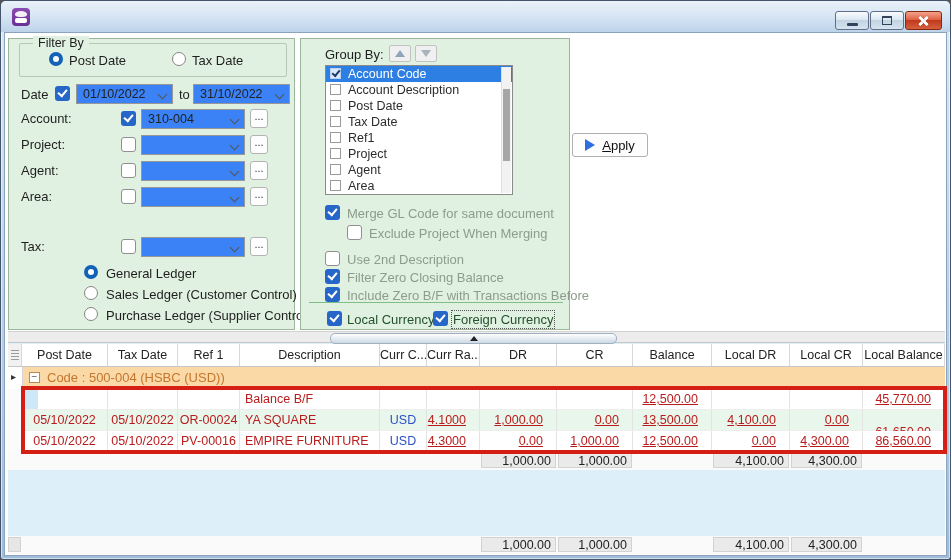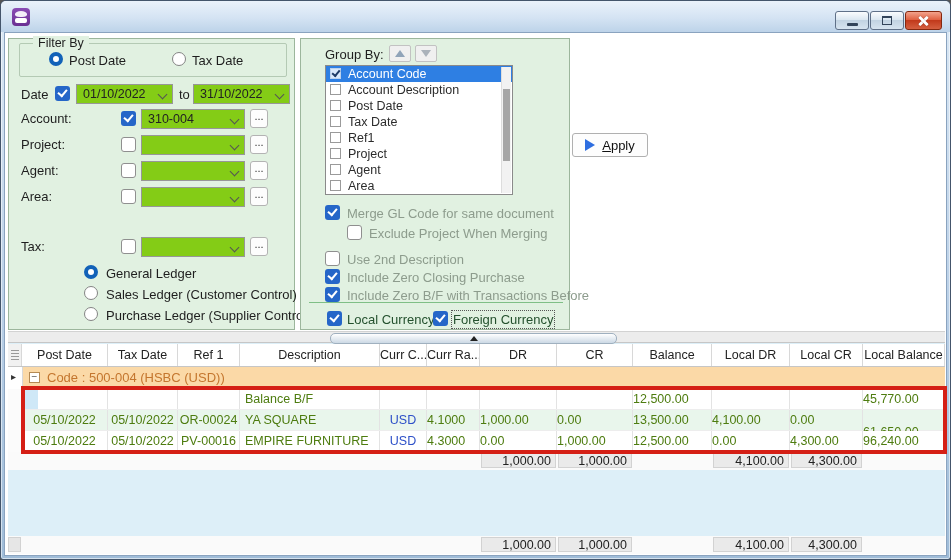--- a/index.html
+++ b/index.html
@@ -39,21 +39,21 @@
   .fieldset{position:absolute;left:10px;top:4px;width:266px;height:32px;border:1px solid #b4cab4;border-radius:2px;}
   .legend{left:24px;top:-3px;background:var(--panel_green,#e1f1e1);padding:0 5px;font-size:12.5px;}
   .radio{position:absolute;width:14px;height:14px;border-radius:50%;box-sizing:border-box;background:#fff;}
   .radio.on{border:4px solid #1262b8;}
   .radio.off{border:1px solid #848484;}
   .cb{position:absolute;width:15px;height:15px;border-radius:3px;box-sizing:border-box;}
   .cb.on{background:var(--accent_blue,#2566c8);}
   .cb.on::after{content:"";position:absolute;left:3px;top:3px;width:7px;height:4px;
         border-left:2px solid #fff;border-bottom:2px solid #fff;transform:rotate(-50deg);}
   .cb.off{background:#fff;border:1px solid #8f8f8f;}
-  .combo{position:absolute;height:20px;background:#84cc16;border:1px solid #979797;box-sizing:border-box;
+  .combo{position:absolute;height:20px;background:#3b82f6;border:1px solid #979797;box-sizing:border-box;
          font-size:12.5px;line-height:18px;padding:0 16px 0 6px;color:#222;white-space:nowrap;overflow:hidden;}
   .combo::after{content:"";position:absolute;right:6px;top:6px;width:6px;height:6px;
          border-left:1px solid #555;border-bottom:1px solid #555;transform:rotate(-45deg);}
   .dots{position:absolute;width:18px;height:19px;border:1px solid #b3b3b3;border-radius:3px;background:#fdfdfd;
         font-size:11px;text-align:center;line-height:13px;color:#333;box-sizing:border-box;}
   .opt-lbl{color:#8d9c8d;}
   .cur-lbl{color:#23502d;}
   .focused{outline:1px dotted #555;outline-offset:1px;}
   
   .spin-btn{position:absolute;width:22px;height:17px;border:1px solid #c2c2c2;border-radius:2px;background:#f0f0f0;
@@ -92,24 +92,24 @@
         background:repeating-linear-gradient(#9a9a9a 0 1px,transparent 1px 3px);}
   .g-group{position:absolute;left:0;top:36px;width:937px;height:22px;background:#fff;}
   .g-group-band{position:absolute;left:14px;top:0;width:923px;height:22px;background:var(--group_row_bg,#fbd9a7);
         border-left:1px solid #d8d8d8;box-sizing:border-box;}
   .g-group-marker{position:absolute;left:3px;top:4px;font-size:10px;color:#333;}
   .g-expand{position:absolute;left:6px;top:5px;width:11px;height:11px;background:#fff;border:1px solid #b58a54;
         box-sizing:border-box;font-size:10px;line-height:8px;text-align:center;color:#555;}
   .g-group-lbl{position:absolute;left:24px;top:3px;font-size:13px;color:var(--group_row_text,#c4762e);white-space:nowrap;}
   .g-row{position:absolute;left:0;width:937px;height:21px;background:#fff;border-bottom:1px solid #ededed;box-sizing:border-box;}
   .g-row.tint{background:var(--row_tint,#e9f6ec);}
-  .gcell{position:absolute;top:0;height:20px;line-height:20px;font-size:12.5px;color:#4d7c0f;
+  .gcell{position:absolute;top:0;height:20px;line-height:20px;font-size:12.5px;color:#b91c1c;
         box-sizing:border-box;border-right:1px solid #e3e3e3;overflow:hidden;white-space:nowrap;}
   .gcell.selcell{background:#fbfbfb;border-right:1px solid #d2d2d2;height:21px;}
-  .al{text-align:left;padding-left:5px;} .ar{padding-right:5px;} .ac{text-align:center;}
+  .al{text-align:left;padding-left:5px;} .ar{text-align:right;padding-right:13px;text-decoration:underline;} .ac{text-align:center;}
   .curr{color:var(--currency_text,#2d50c8);}
   .focus-cell{position:absolute;left:14px;top:0;width:16px;height:20px;background:#cfe8f7;}
   .g-foot{position:absolute;left:0;width:937px;height:18px;background:#fafafa;}
   .fval{position:absolute;top:1px;height:15px;line-height:14px;background:#eaeaea;border:1px solid #d2d2d2;
         box-sizing:border-box;font-size:12.5px;color:#222;text-align:right;padding-right:4px;overflow:hidden;}
   .fsel{position:absolute;left:0;top:1px;width:13px;height:15px;background:#e6e6e6;border:1px solid #d2d2d2;box-sizing:border-box;}
   .redrect{position:absolute;left:21px;top:386px;width:926px;height:68px;border:4px solid var(--highlight_red,#d51f15);
         box-sizing:border-box;z-index:60;pointer-events:none;}
 </style>
 </head>
@@ -230,21 +230,21 @@
         </div>
     </div>
     <div>
         <div class="cb on" style="left: 24px; top: 166px;"></div>
         <div class="lbl opt-lbl" style="left: 46px; top: 167px;">Merge GL Code for same document</div>
         <div class="cb off" style="left: 46px; top: 186px;"></div>
         <div class="lbl opt-lbl" style="left: 68px; top: 187px;">Exclude Project When Merging</div>
         <div class="cb off" style="left: 24px; top: 212px;"></div>
         <div class="lbl opt-lbl" style="left: 46px; top: 213px;">Use 2nd Description</div>
         <div class="cb on" style="left: 24px; top: 230px;"></div>
-        <div class="lbl opt-lbl" style="left: 46px; top: 231px;">Include Zero Closing Purchase</div>
+        <div class="lbl opt-lbl" style="left: 46px; top: 231px;">Filter Zero Closing Balance</div>
         <div class="cb on" style="left: 24px; top: 248px;"></div>
         <div class="lbl opt-lbl" style="left: 46px; top: 249px;">Include Zero B/F with Transactions Before</div>
       </div>
     <div class="divider"></div>
     <div>
         <div class="cb on" style="left: 26px; top: 272px;"></div>
         <div class="lbl cur-lbl" style="left: 46px; top: 273px;">Local Currency</div>
         <div class="cb on" style="left: 132px; top: 272px;"></div>
         <div class="lbl cur-lbl focused" style="left: 152px; top: 273px;">Foreign Currency</div>
       </div>
@@ -322,21 +322,21 @@
         <div class="gcell ac" style="left: 100px; width: 70px;">05/10/2022</div>
         <div class="gcell ac" style="left: 170px; width: 62px;">PV-00016</div>
         <div class="gcell al" style="left: 232px; width: 140px;">EMPIRE FURNITURE</div>
         <div class="gcell ac curr" style="left: 372px; width: 47px;">USD</div>
         <div class="gcell ar" style="left: 419px; width: 53px;">4.3000</div>
         <div class="gcell ar" style="left: 472px; width: 77px;">0.00</div>
         <div class="gcell ar" style="left: 549px; width: 76px;">1,000.00</div>
         <div class="gcell ar" style="left: 625px; width: 79px;">12,500.00</div>
         <div class="gcell ar" style="left: 704px; width: 78px;">0.00</div>
         <div class="gcell ar" style="left: 782px; width: 73px;">4,300.00</div>
-        <div class="gcell ar" style="left: 855px; width: 82px;">96,240.00</div>
+        <div class="gcell ar" style="left: 855px; width: 82px;">86,560.00</div>
       </div>
       <div class="g-foot" style="top: 121px;">
         <div class="fval" style="left: 473px; width: 75px;">1,000.00</div>
         <div class="fval" style="left: 550px; width: 74px;">1,000.00</div>
         <div class="fval" style="left: 705px; width: 76px;">4,100.00</div>
         <div class="fval" style="left: 783px; width: 71px;">4,300.00</div>
       </div>
       <div class="g-foot" style="top: 205px;">
         <div class="fsel"></div>
         <div class="fval" style="left: 473px; width: 75px;">1,000.00</div>

